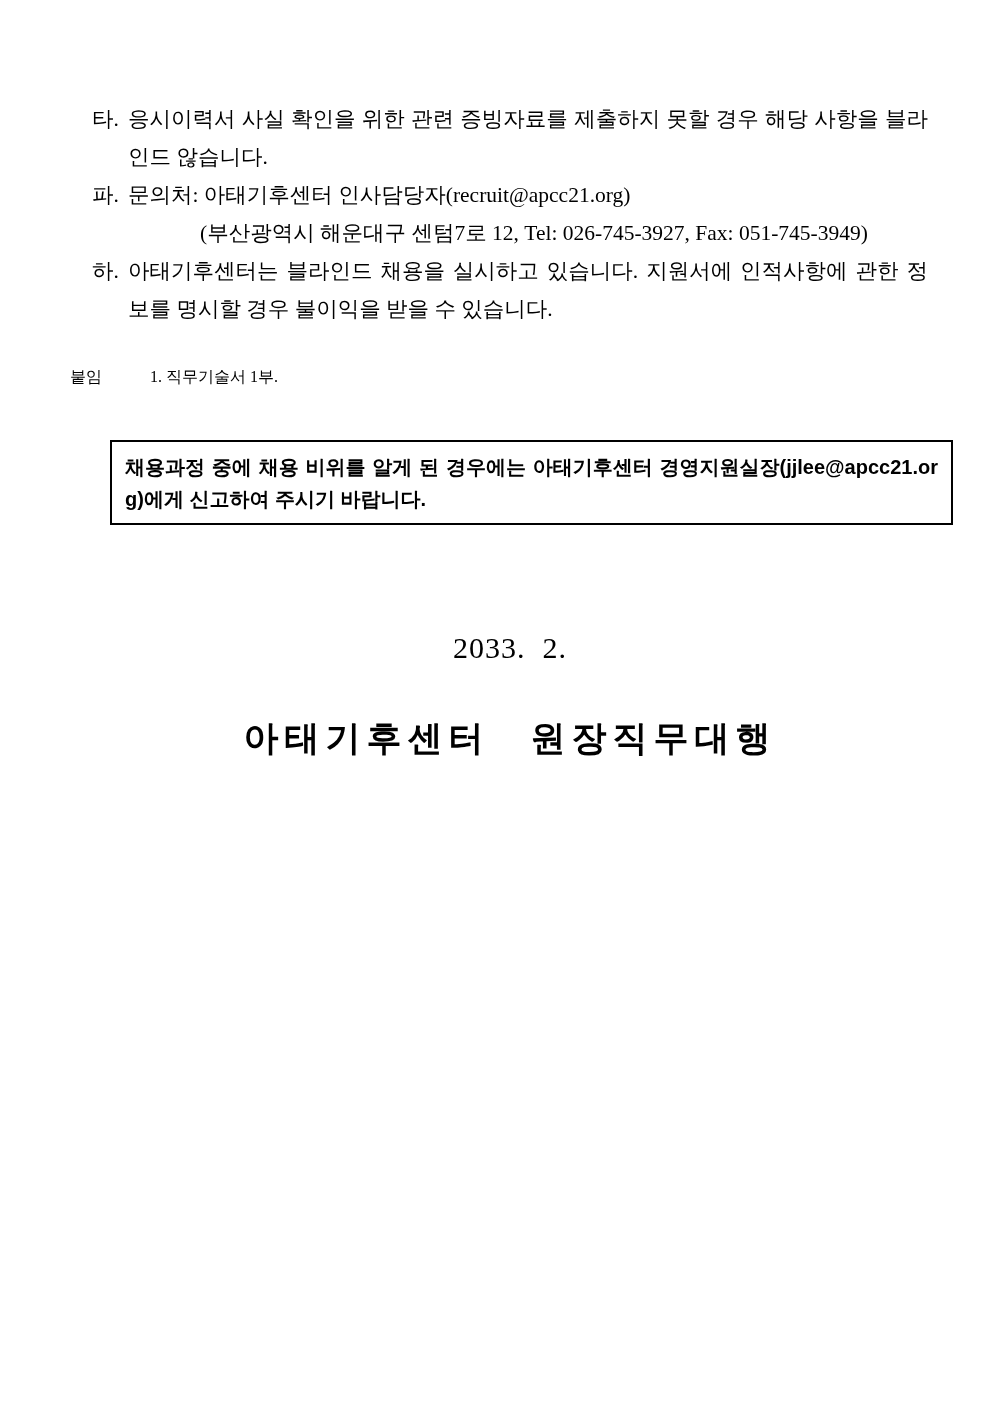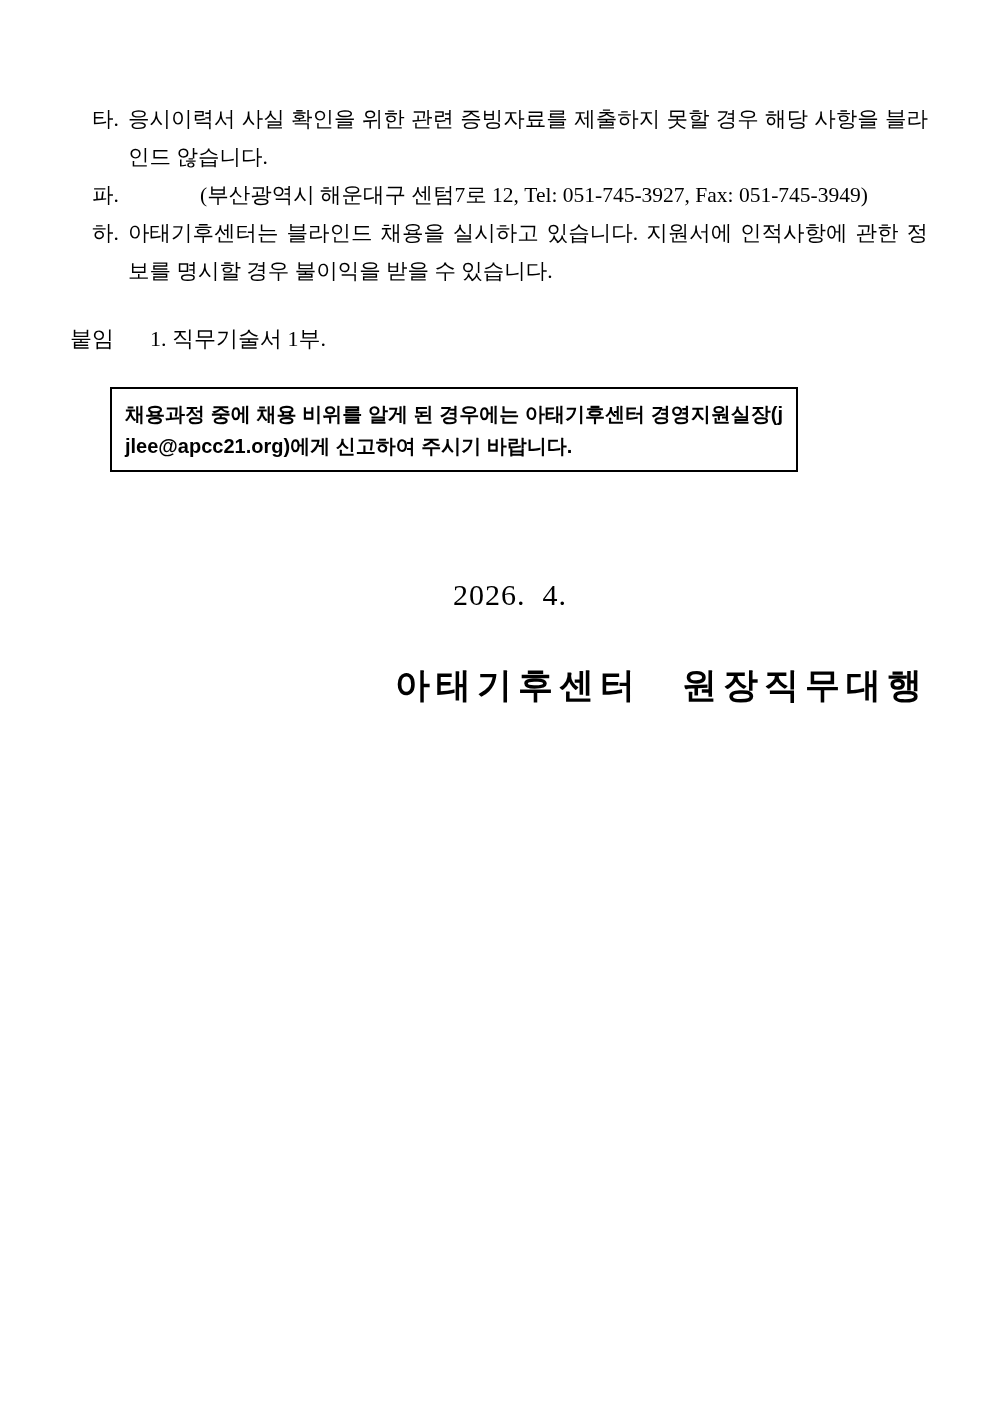--- a/index.html
+++ b/index.html
@@ -38,38 +38,38 @@
     padding-left: 72px;
     text-align: left;
     word-break: keep-all;
   }
   
   .attachments {
     display: flex;
     align-items: center;
     margin-left: -22px;
     margin-top: 30px;
-    font-size: 22px;
+    font-size: 16px;
     line-height: 38px;
   }
   .attachments .att-label {
     flex: 0 0 55px;
   }
   .attachments .att-items {
     flex: 1 1 auto;
   }
   .attachments .att-item {
     white-space: pre-wrap;
     margin-left: 25px;
   }
   
   .notice-box {
-    margin-top: 29px;
+    margin-top: 44px;
     margin-left: 18px;
-    width: 688px;
+    width: 843px;
     border: 2px solid #000000;
     padding: 9px 13px 8px 13px;
     font-family: "Liberation Sans", "DejaVu Sans", sans-serif;
     font-weight: 700;
     font-size: 20px;
     line-height: 32px;
     text-align: justify;
     text-align-last: left;
     word-break: break-all;
   }
@@ -77,21 +77,21 @@
   .date-line {
     margin-top: 106px;
     text-align: center;
     font-size: 30px;
     line-height: 34px;
     white-space: pre-wrap;
     letter-spacing: 1px;
   }
   .signature-line {
     margin-top: 54px;
-    text-align: right;
+    text-align: center;
     font-size: 35px;
     line-height: 40px;
     font-weight: 700;
     letter-spacing: 6px;
     white-space: pre-wrap;
   }
 </style>
 </head>
 <body>
 
@@ -101,21 +101,22 @@
     <div id="body-list">
         <div class="body-item">
           <span class="marker">타.</span>
           <div class="item-text">
             <div>응시이력서 사실 확인을 위한 관련 증빙자료를 제출하지 못할 경우 해당 사항을 블라인드 않습니다.</div>
           </div>
         </div>
         <div class="body-item">
           <span class="marker">파.</span>
           <div class="item-text">
-            <div class="sub-line">(부산광역시 해운대구 센텀7로 12, Tel: 051-745-3927, Fax: 051-745-3949)</div>
+            <div>문의처: 아태기후센터 인사담당자(recruit@apcc21.org)</div>
+            <div class="sub-line">(부산광역시 해운대구 센텀7로 12, Tel: 026-745-3927, Fax: 051-745-3949)</div>
           </div>
         </div>
         <div class="body-item">
           <span class="marker">하.</span>
           <div class="item-text">
             <div>아태기후센터는 블라인드 채용을 실시하고 있습니다. 지원서에 인적사항에 관한 정보를 명시할 경우 불이익을 받을 수 있습니다.</div>
           </div>
         </div>
       </div>
 
@@ -123,18 +124,18 @@
       <span class="att-label">붙임</span>
       <div class="att-items" id="att-items">
           <div class="att-item">1. 직무기술서 1부.</div>
         </div>
     </div>
 
     <div class="notice-box">
       <span>채용과정 중에 채용 비위를 알게 된 경우에는 아태기후센터 경영지원실장(jjlee@apcc21.org)에게 신고하여 주시기 바랍니다.</span>
     </div>
 
-    <div class="date-line">2026.  4.</div>
+    <div class="date-line">2033.  2.</div>
 
     <div class="signature-line">아태기후센터　원장직무대행</div>
 
   </div>
 </div>
 
 </body></html>

